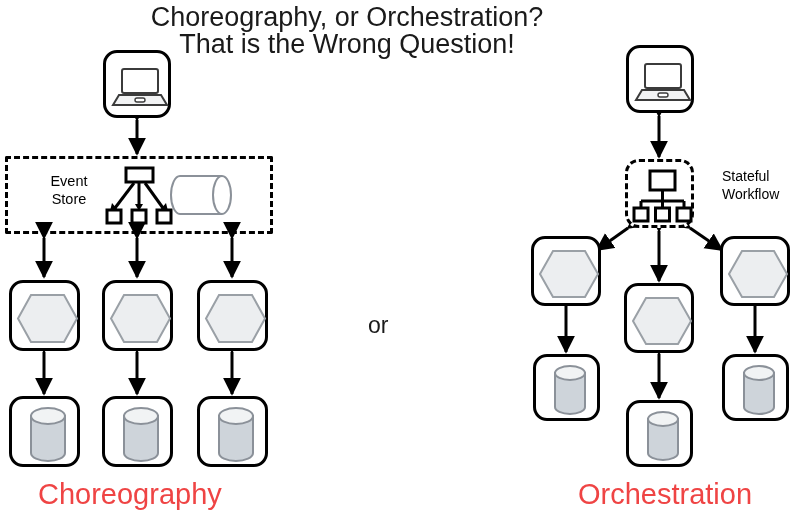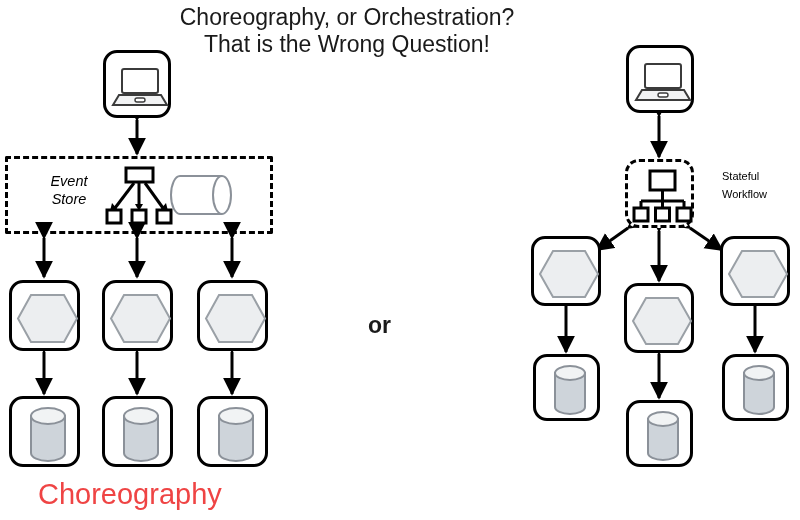--- a/index.html
+++ b/index.html
@@ -20,52 +20,51 @@
   }
   .abs { position: absolute; }
 
   
   .title {
     position: absolute;
     left: 0;
     top: 4px;
     width: 694px;
     text-align: center;
-    font-size: 23px;
+    font-size: 27px;
     line-height: 27px;
     color: #1a1a1a;
     white-space: pre-line;
   }
   .caption {
     position: absolute;
     font-size: 29px;
     color: #ef4444;
     white-space: nowrap;
   }
   .or-label {
     position: absolute;
     font-size: 23px;
-    font-weight: bold;
+    font-weight: normal;
     color: #1a1a1a;
   }
   .side-label {
     position: absolute;
-    font-size: 11px;
+    font-size: 14px;
     line-height: 18px;
     color: #000000;
     white-space: pre-line;
   }
   .store-label {
     position: absolute;
     font-size: 14.5px;
     line-height: 18px;
     color: #000000;
     text-align: center;
     white-space: pre-line;
-    font-style: italic;
   }
 
   
   .node {
     position: absolute;
     box-sizing: border-box;
     border: 3px solid #000000;
     border-radius: 14px;
     background: #ffffff;
   }
@@ -294,14 +293,15 @@
   </div>
   <div class="node" style="left:722px; top:354px; width:67px; height:67px;">
     <div class="glyph">
       <svg viewBox="0 0 67 67" width="67" height="67">
         <path d="M19 16 L19 50 A15 7 0 0 0 49 50 L49 16 Z" fill="#ced4da" stroke="#8b9199" stroke-width="2"></path>
         <ellipse cx="34" cy="16" rx="15" ry="7" fill="#f1f3f4" stroke="#8b9199" stroke-width="2"></ellipse>
       </svg>
     </div>
   </div>
 
+  <div class="caption" style="left:578px; top:478px;">Orchestration</div>
 
 </div>
 
 </body></html>

